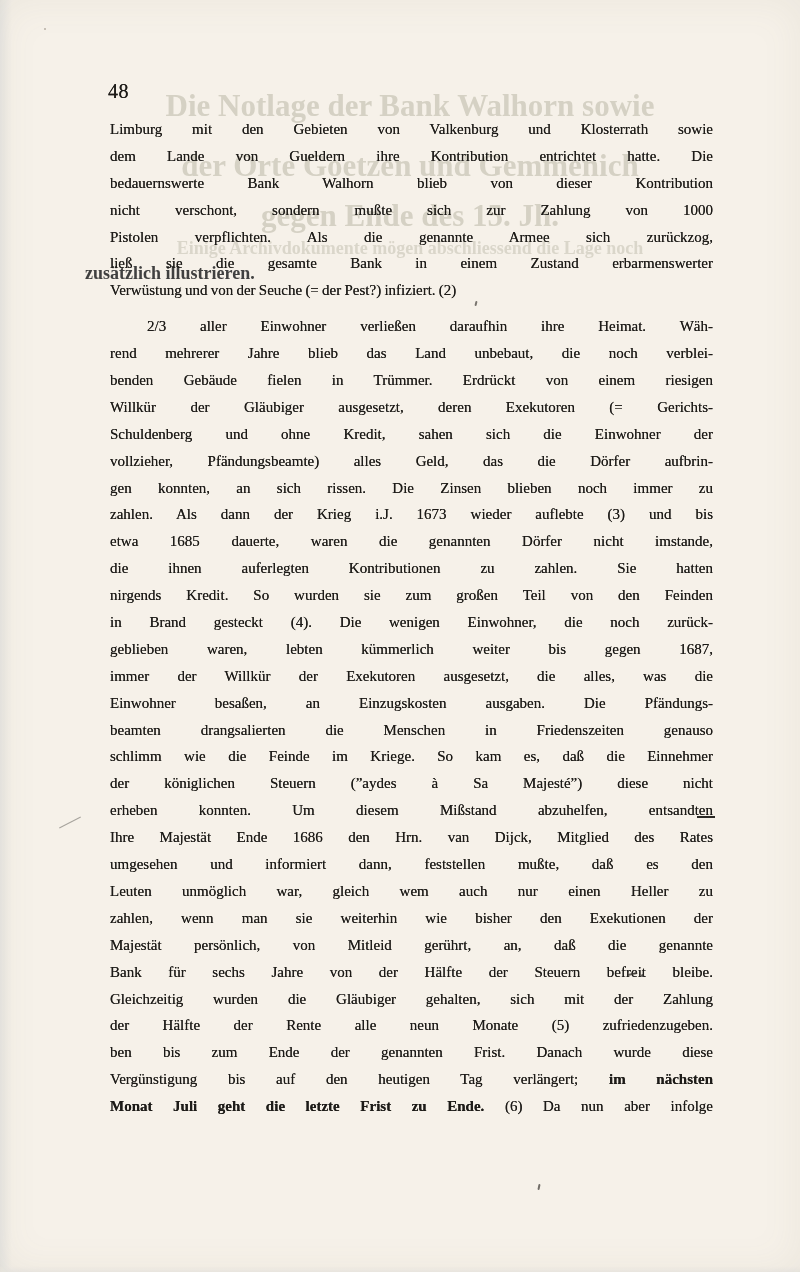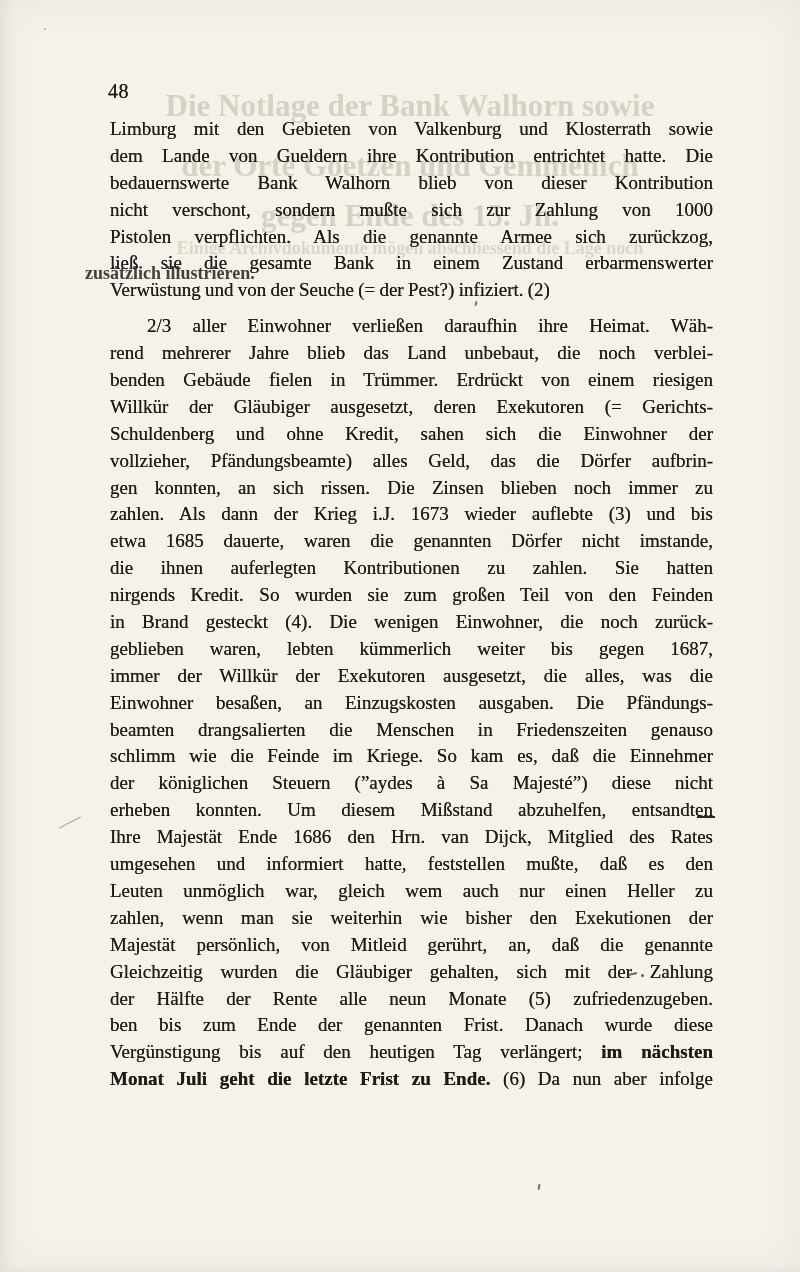--- a/index.html
+++ b/index.html
@@ -23,21 +23,21 @@
   .ghost .g0{top:88px;font-size:31px;}
   .ghost .g1{top:148px;font-size:31px;}
   .ghost .g2{top:198px;font-size:31px;}
   .ghost .g3{top:238px;font-size:18px;color:#dad6ca;font-family:Liberation Serif, serif;}
   .ghost .g4{top:263px;font-size:18px;text-align:left;color:#404040;}
 
   .pagenum{position:absolute;left:108px;top:80px;font-size:20px;
     letter-spacing:0.5px;text-shadow:0 0 0.5px rgba(25,23,20,0.9);}
 
   .textblock{position:absolute;left:110px;top:116px;width:603px;
-    font-size:19px;line-height:26.9px;
+    font-size:15px;line-height:26.9px;
     text-shadow:0 0 0.45px rgba(25,23,20,0.85);
     word-spacing:-0.5px;}
   .para + .para{margin-top:9px;}
   .line{text-align:justify;text-align-last:justify;height:26.9px;overflow:hidden;}
   .line.lastline{text-align-last:left;}
   .para.indent .line:first-child{text-indent:37px;}
   .b{font-weight:700;}
 
   
   .art{position:absolute;pointer-events:none;}
@@ -88,24 +88,25 @@
         <div class="line"><span>nirgends Kredit. So wurden sie zum großen Teil von den Feinden</span></div>
         <div class="line"><span>in Brand gesteckt (4). Die wenigen Einwohner, die noch zurück-</span></div>
         <div class="line"><span>geblieben waren, lebten kümmerlich weiter bis gegen 1687,</span></div>
         <div class="line"><span>immer der Willkür der Exekutoren ausgesetzt, die alles, was die</span></div>
         <div class="line"><span>Einwohner besaßen, an Einzugskosten ausgaben. Die Pfändungs-</span></div>
         <div class="line"><span>beamten drangsalierten die Menschen in Friedenszeiten genauso</span></div>
         <div class="line"><span>schlimm wie die Feinde im Kriege. So kam es, daß die Einnehmer</span></div>
         <div class="line"><span>der königlichen Steuern (”aydes à Sa Majesté”) diese nicht</span></div>
         <div class="line"><span>erheben konnten. Um diesem Mißstand abzuhelfen, entsandten</span></div>
         <div class="line"><span>Ihre Majestät Ende 1686 den Hrn. van Dijck, Mitglied des Rates</span></div>
-        <div class="line"><span>umgesehen und informiert hatte, feststellen mußte, daß es den</span></div>
+        <div class="line"><span>umgesehen und informiert dann, feststellen mußte, daß es den</span></div>
         <div class="line"><span>Leuten unmöglich war, gleich wem auch nur einen Heller zu</span></div>
         <div class="line"><span>zahlen, wenn man sie weiterhin wie bisher den Exekutionen der</span></div>
         <div class="line"><span>Majestät persönlich, von Mitleid gerührt, an, daß die genannte</span></div>
+        <div class="line"><span>Bank für sechs Jahre von der Hälfte der Steuern befreit bleibe.</span></div>
         <div class="line"><span>Gleichzeitig wurden die Gläubiger gehalten, sich mit der Zahlung</span></div>
         <div class="line"><span>der Hälfte der Rente alle neun Monate (5) zufriedenzugeben.</span></div>
         <div class="line"><span>ben bis zum Ende der genannten Frist. Danach wurde diese</span></div>
         <div class="line"><span>Vergünstigung bis auf den heutigen Tag verlängert; </span><span class="b">im nächsten</span></div>
         <div class="line"><span class="b">Monat Juli geht die letzte Frist zu Ende.</span><span> (6) Da nun aber infolge</span></div>
       </div>
     </div>
 
   <div class="art pencil-slash"></div>
   <div class="art dash-entsandten"></div>

